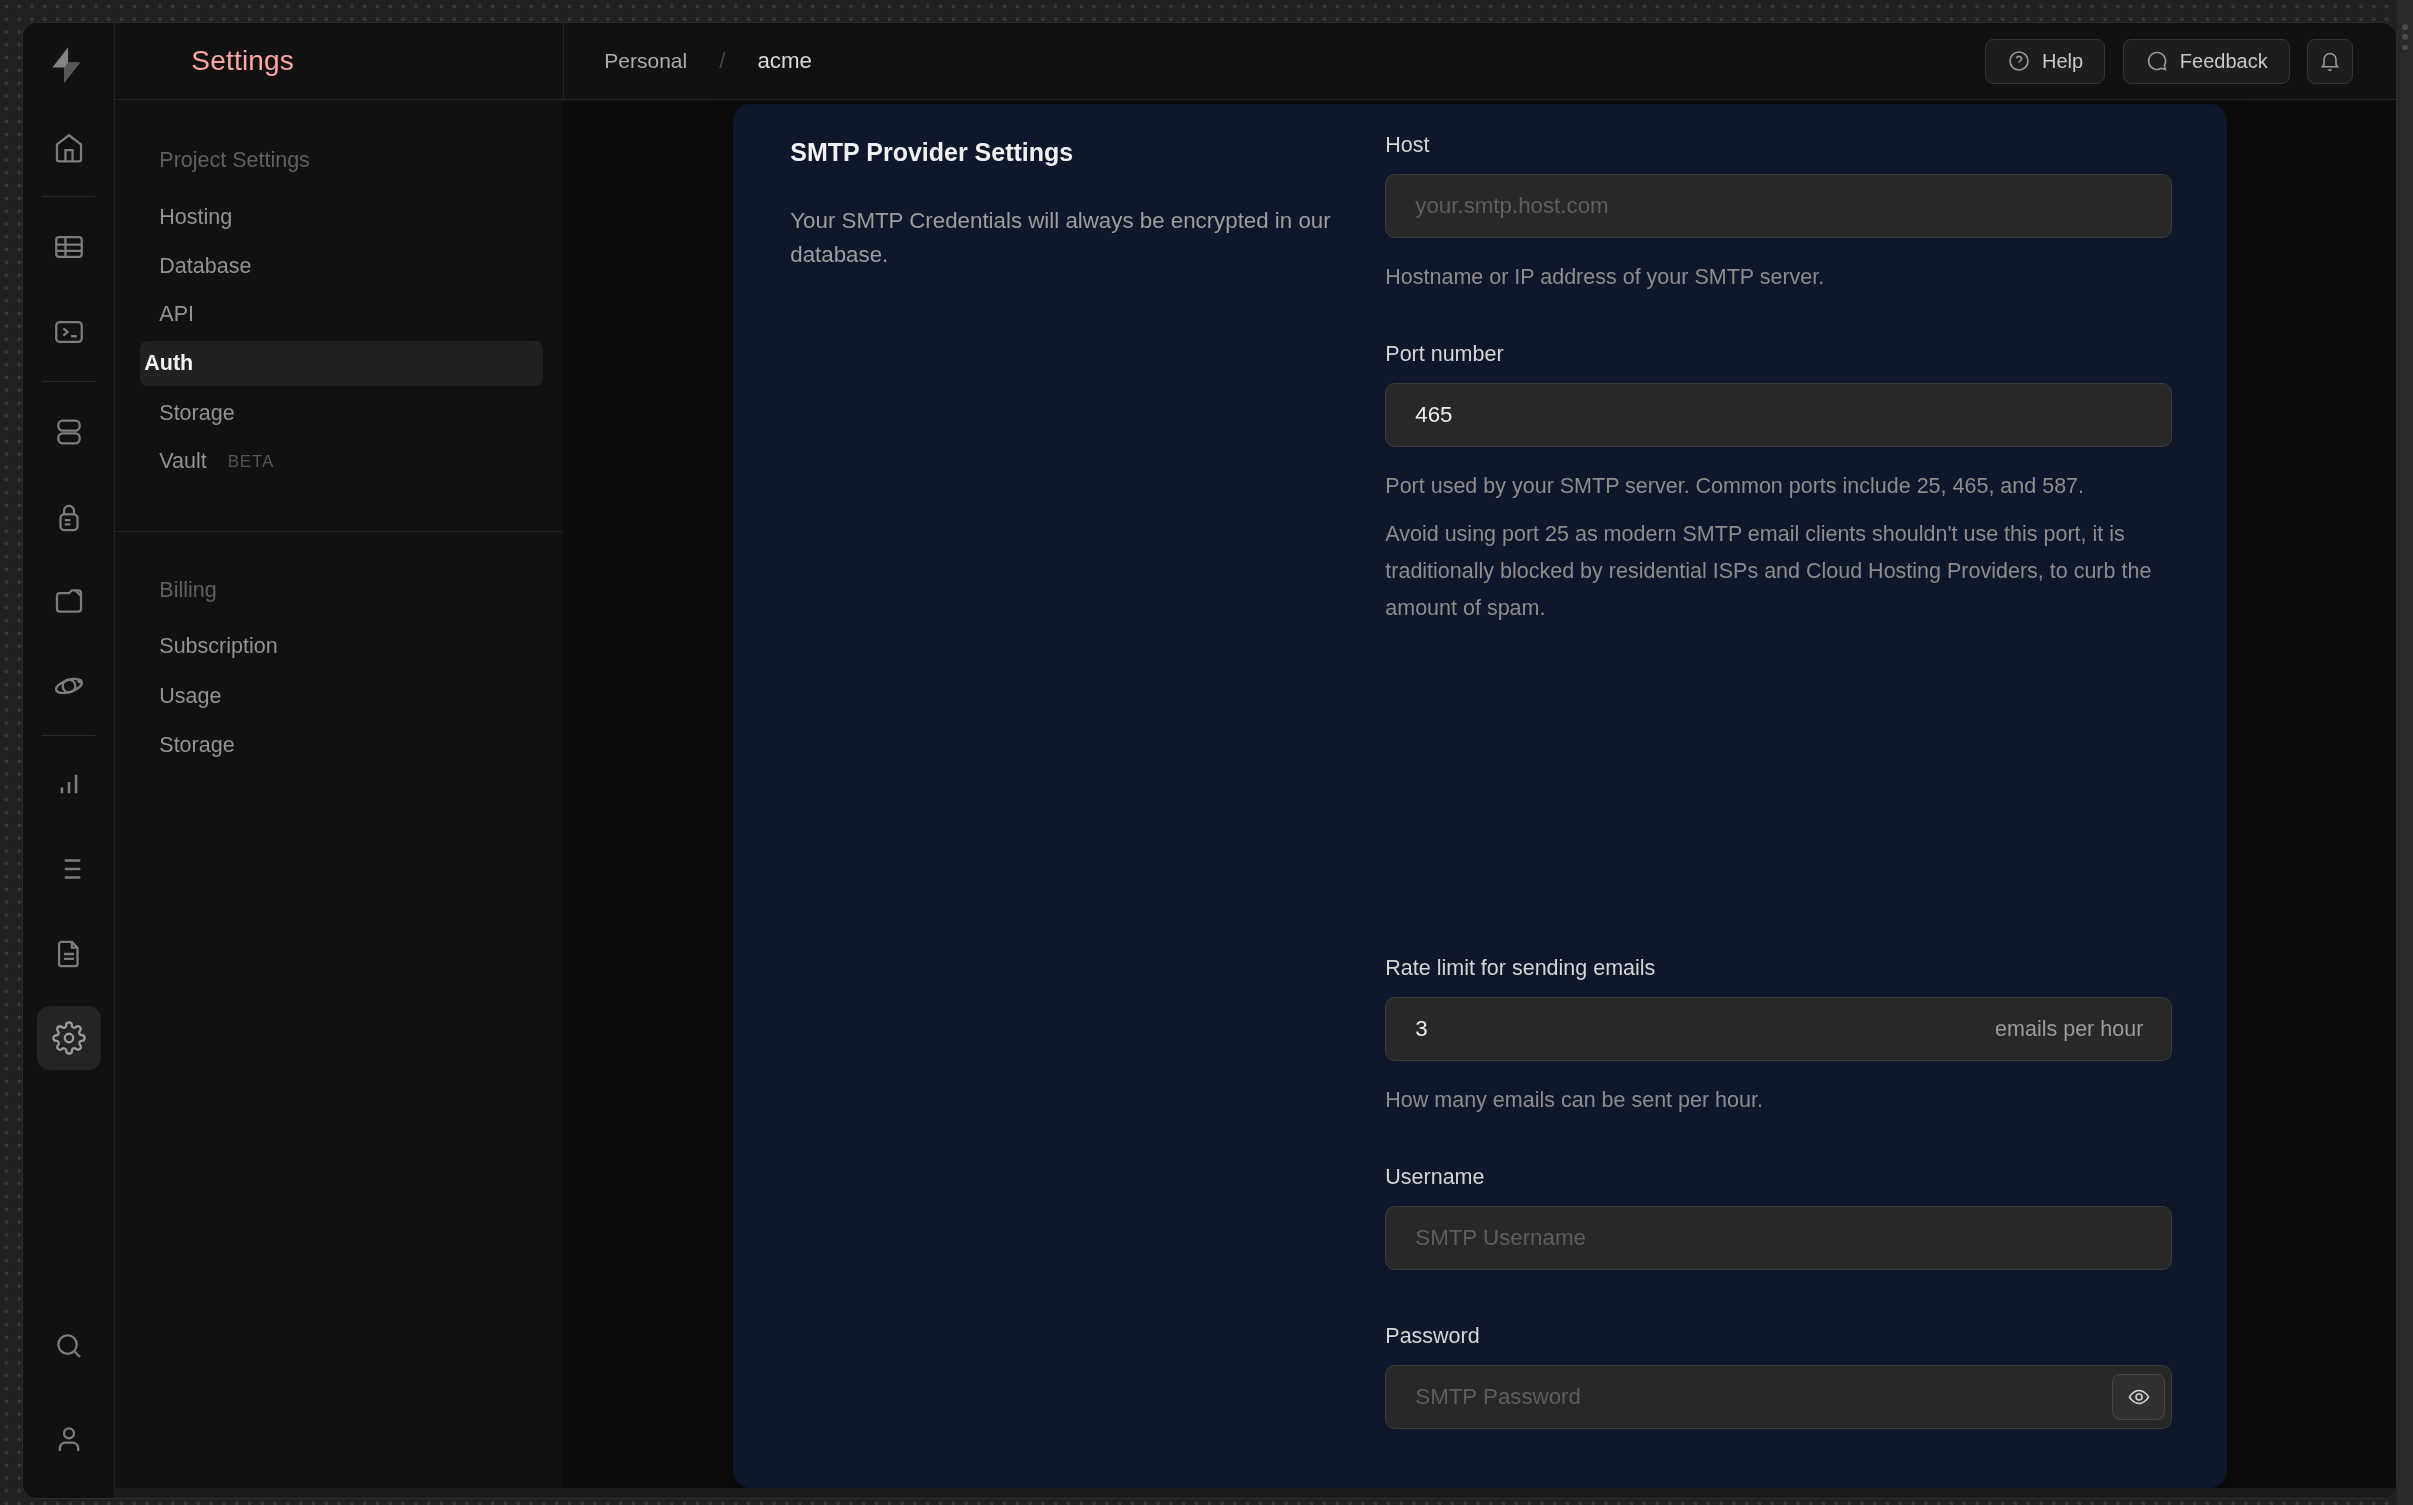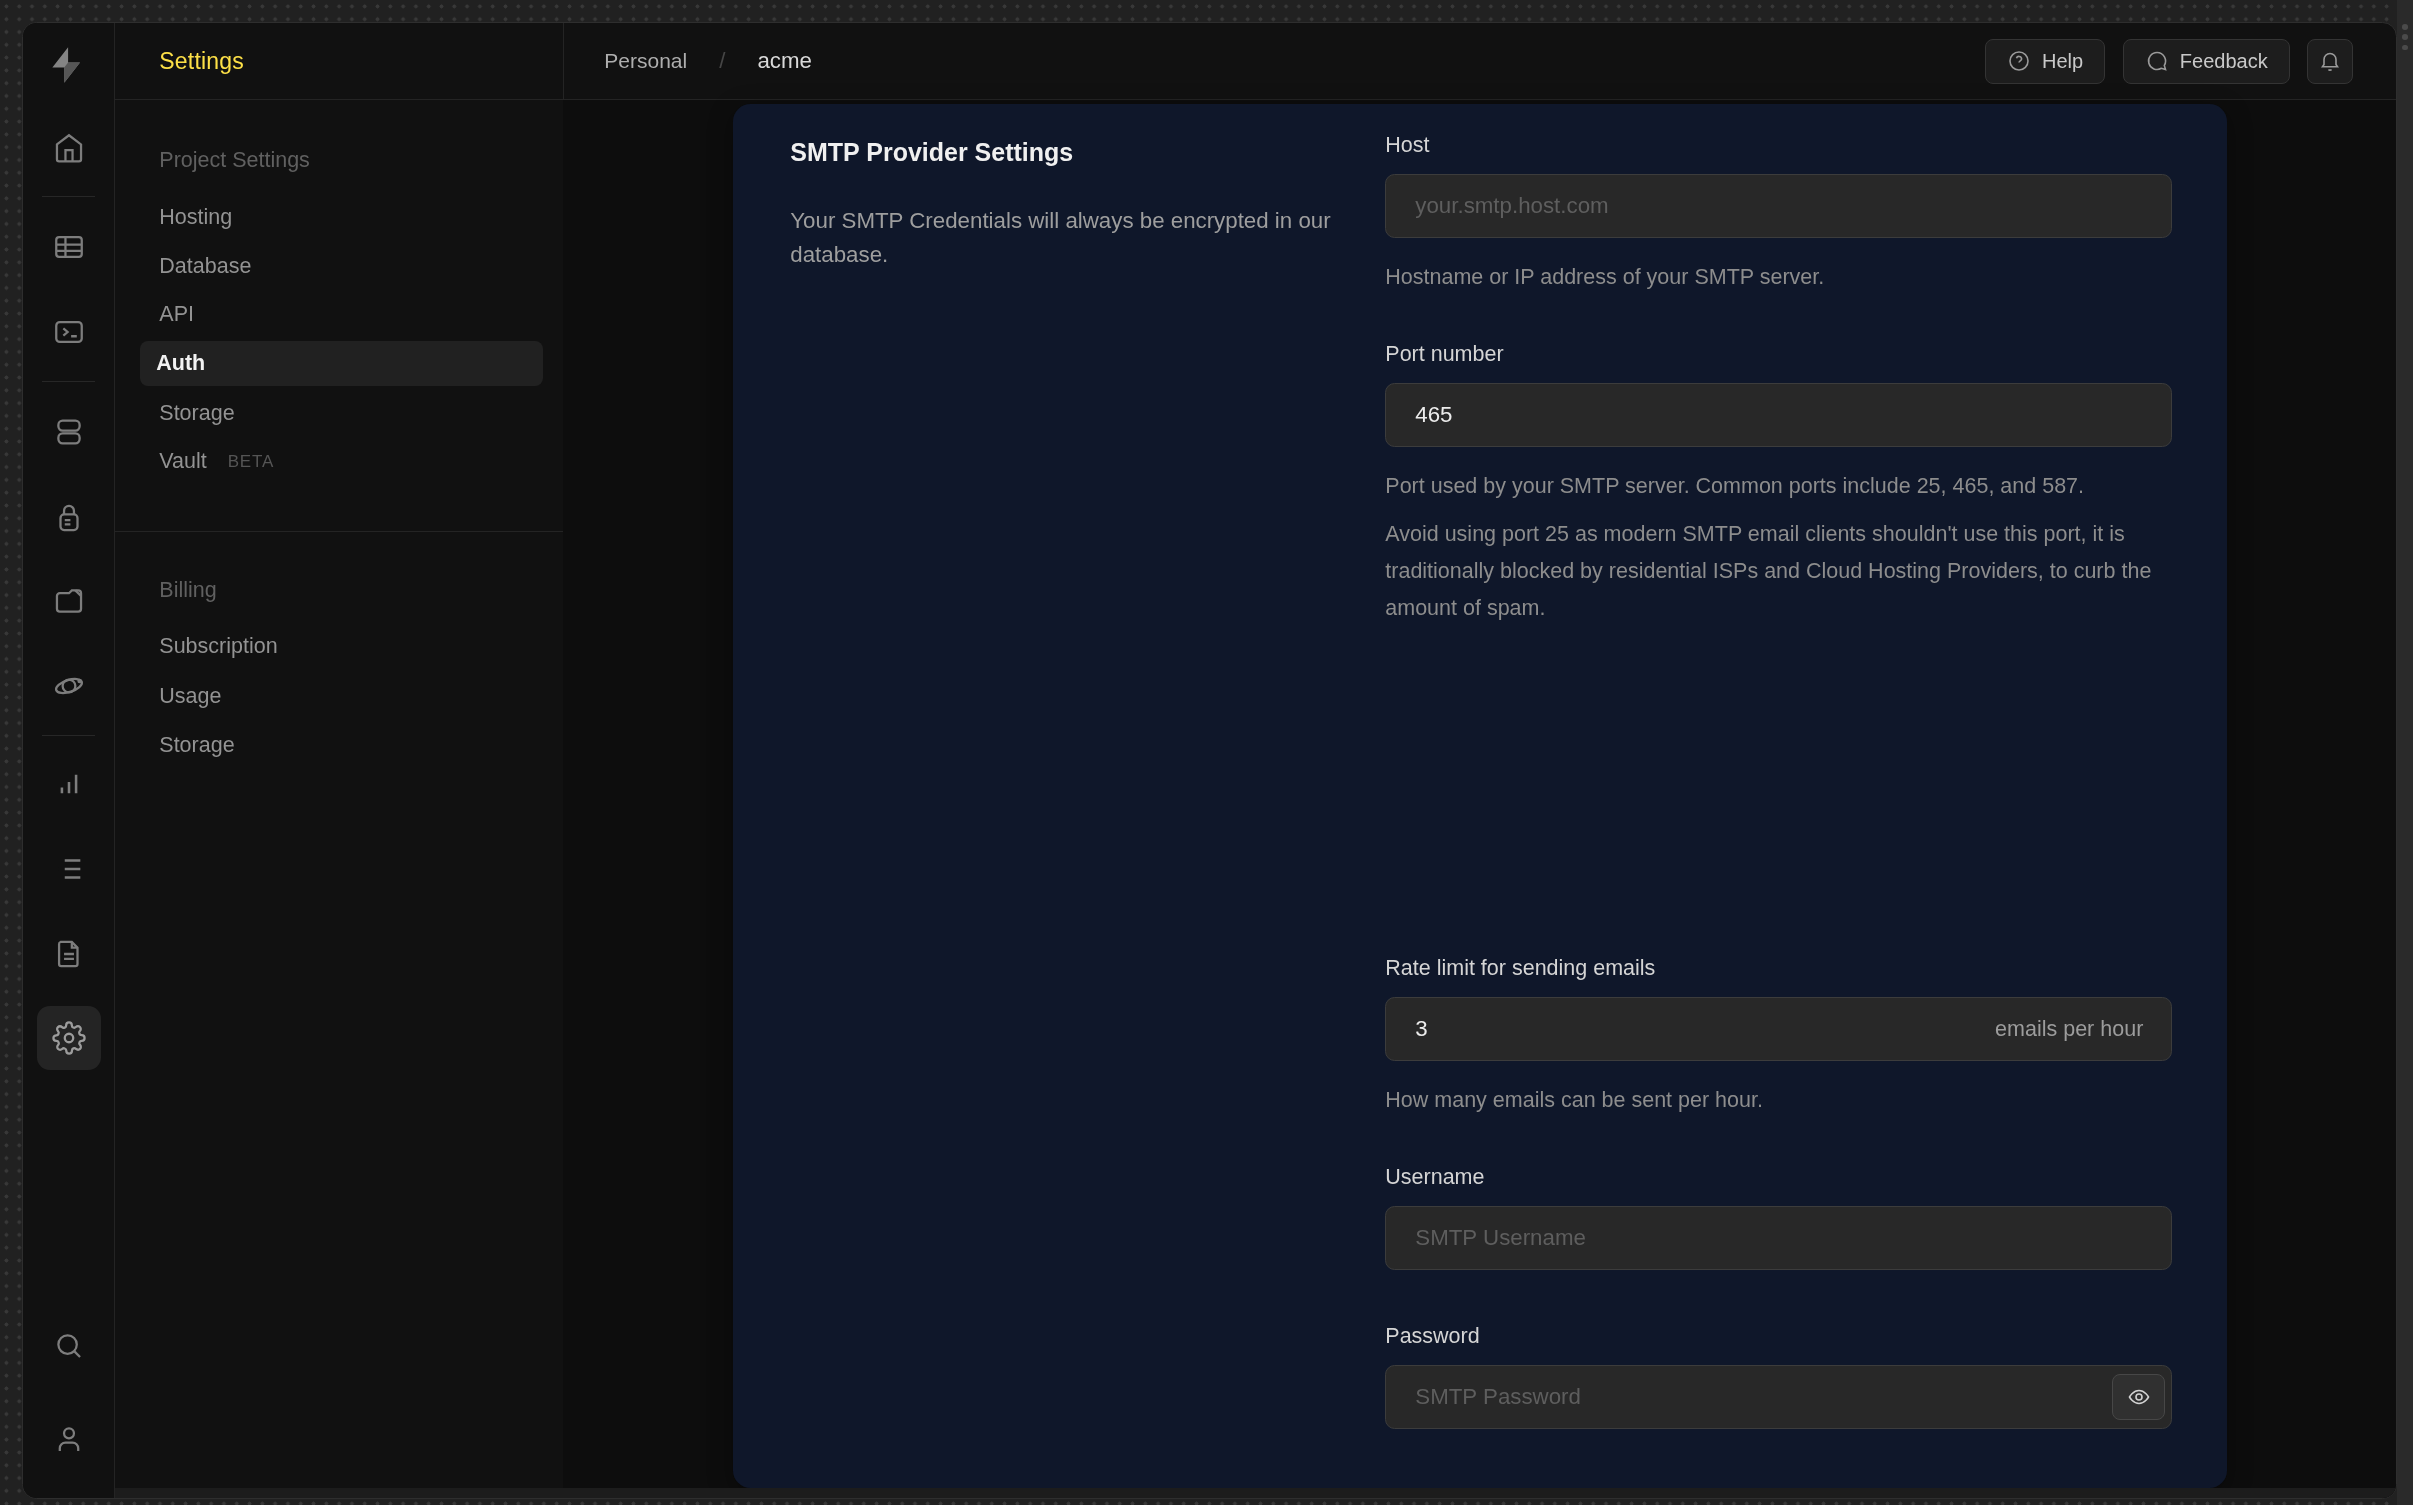--- a/index.html
+++ b/index.html
@@ -26,37 +26,37 @@
   .rail { position:absolute; left:0; top:0; bottom:0; width:92px; border-right:0.8px solid #242424; background:#111111; }
   .rail-logo { position:absolute; left:11.2px; top:9.6px; width:64px; height:64px; display:flex; align-items:center; justify-content:center; cursor:pointer; }
   .rail-item { position:absolute; left:13.6px; width:64px; height:64px; border-radius:12.8px; display:flex; align-items:center; justify-content:center; color:#7d7d7d; cursor:pointer; }
   .rail-item svg { width:34px; height:34px; }
   .rail-item.active { background:#242424; color:#9c9c9c; }
   .rail-div { position:absolute; left:19px; right:19px; height:0.8px; background:#272727; }
 
   
   .topbar { position:absolute; left:92px; top:0; right:0; height:77px; border-bottom:0.8px solid #242424; display:flex; align-items:center; }
   .topbar-settings { width:449px; height:100%; border-right:0.8px solid #242424; display:flex; align-items:center; padding-left:44px; }
-  .topbar-title { font-size:23px; color:#fde047; letter-spacing:0.2px; }
+  .topbar-title { font-size:28px; color:#fca5a5; letter-spacing:0.2px;margin-left:32px; }
   .crumbs { display:flex; align-items:center; gap:32px; padding-left:40px; }
   .crumb-org { font-size:21px; color:#aeaeae; cursor:pointer; }
   .crumb-sep { font-size:22.3px; color:#464646; }
   .crumb-project { font-size:22.3px; color:#d9d9d9; cursor:pointer; }
   .topbar-actions { margin-left:auto; margin-right:43px; display:flex; align-items:center; gap:17.6px;border-radius:19px; }
   .tb-btn { height:45px; display:flex; align-items:center; gap:11.2px; padding:0 21px; background:#1d1d1d;
             border:0.8px solid #343434; border-radius:8px; color:#c9c9c9; font-size:20px; cursor:pointer; }
   .tb-btn svg { width:24px; height:24px; color:#9a9a9a; }
   .tb-btn.icon-only { width:46px; padding:0; justify-content:center; }
 
   
   .sidenav { position:absolute; left:92px; top:77px; width:449px; bottom:0; border-right:0.8px solid #242424; background:#111111; }
   .nav-row { position:absolute; left:0; width:100%; height:45px; display:flex; align-items:center; padding-left:44px;
              font-size:21.5px; color:#939393; cursor:pointer; }
   .nav-header { color:#606060; cursor:default; }
-  .nav-row.active { left:25px; width:403px; padding-left:16px; background:#212121; border-radius:8px; color:#f2f2f2; font-weight:700; }
+  .nav-row.active { left:25px; width:403px; padding-left:4px; background:#212121; border-radius:8px; color:#f2f2f2; font-weight:700; }
   .nav-beta { margin-left:21px; font-size:17px; letter-spacing:0.8px; color:#555555; }
   .nav-sec-div { position:absolute; left:0; width:100%; height:0.8px; background:#242424; }
 
   
   .content { position:absolute; left:540px; top:77px; right:0; bottom:0; background:#0d0d0d; }
   .bottom-strip { position:absolute; left:92px; right:0; top:1465px; height:11.2px; background:#1c1c1c; }
 
   .card { position:absolute; left:170px; top:4px; width:1494px; height:1384px; background:#0f172a; border-radius:17.6px;
           box-shadow:0 6.4px 24px rgba(0,0,0,0.35); }
   .card-left { position:absolute; left:57px; top:34px; width:559px; }

